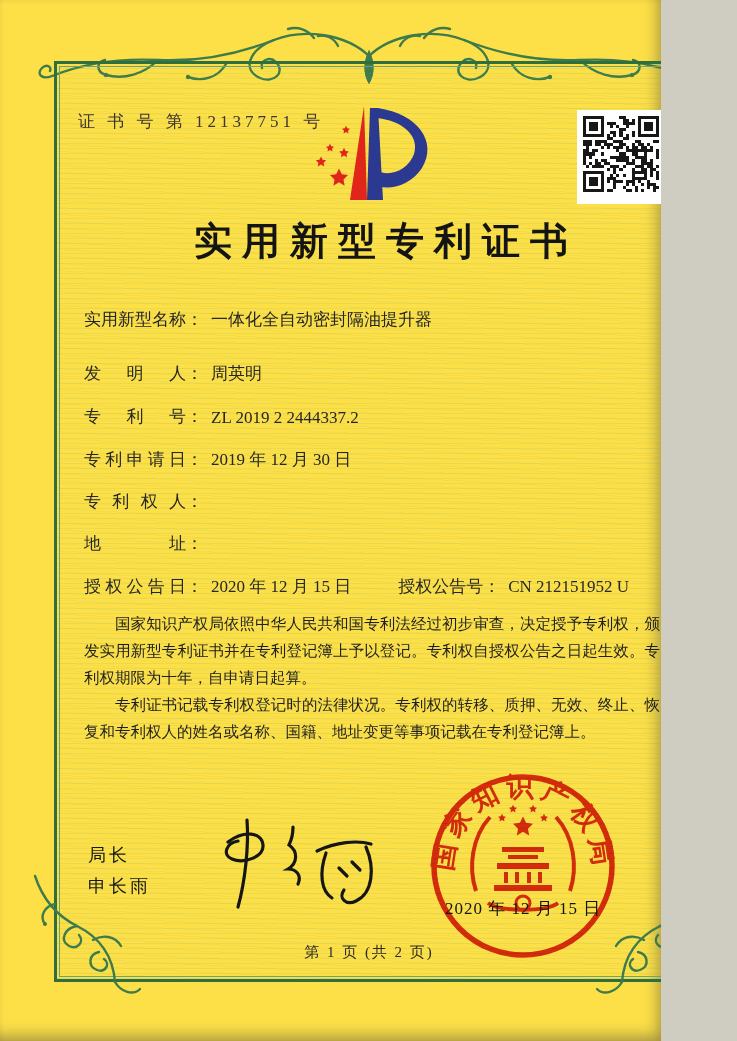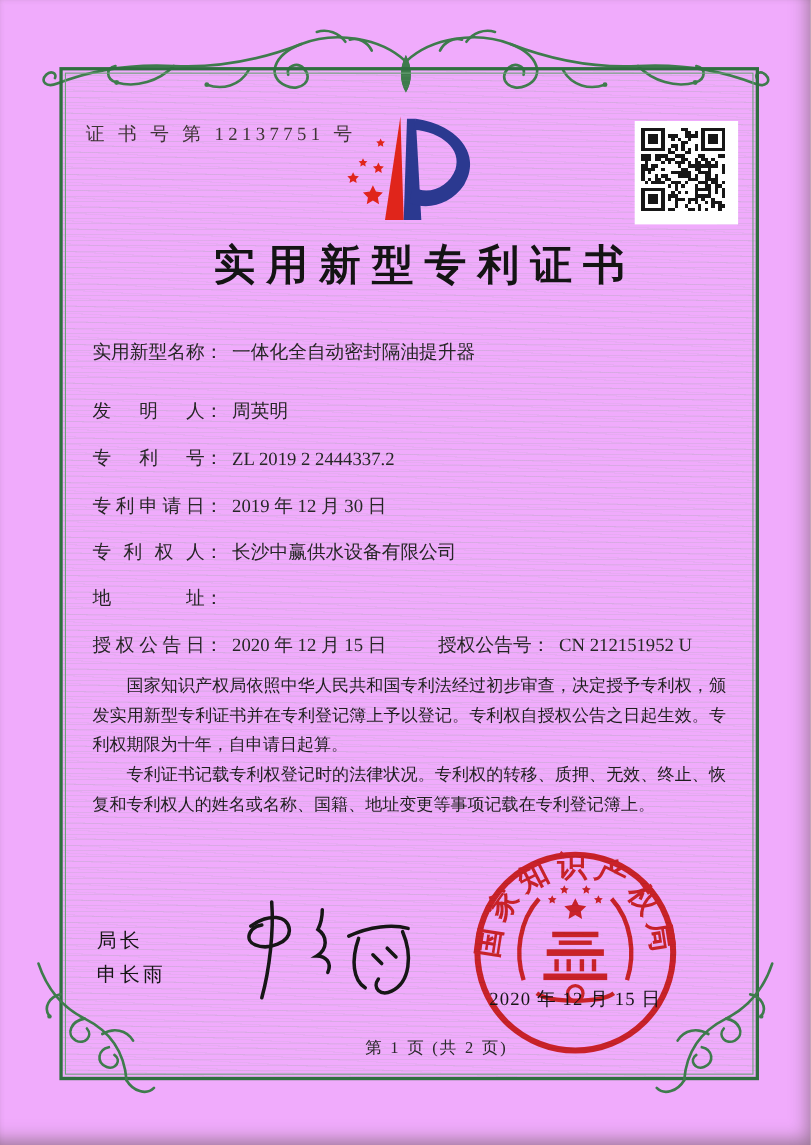--- a/index.html
+++ b/index.html
@@ -1,18 +1,18 @@
 <!DOCTYPE html>
 <html><head>
 <meta charset="utf-8">
 <style>
   html,body{margin:0;padding:0;background:#cfccc2;}
   .page{
-    position:relative;width:737px;height:1041px;overflow:hidden;
-    background:#f0abfc;
+    position:relative;width:661px;height:1041px;overflow:hidden;
+    background:#fde047;
     font-family:"Liberation Serif","DejaVu Serif",serif;
     color:#222;
     box-shadow:inset -12px -14px 16px -10px rgba(80,75,60,.55), inset 2px 2px 6px -4px rgba(80,75,60,.3);
   }
   .frame{
     position:absolute;left:54px;top:61px;width:630px;height:915px;
     border:3px solid #2f6e3f;
     background:
       repeating-linear-gradient(0deg, rgba(110,165,120,.13) 0 1px, transparent 1px 5px),
       repeating-linear-gradient(3deg, rgba(110,165,120,.07) 0 1px, transparent 1px 7px);
@@ -28,21 +28,21 @@
   .flabel{display:inline-block;width:102px;text-align:justify;text-align-last:justify;}
   .fvalue{margin-left:8px;}
   .pair2{margin-left:47px;display:inline-flex;align-items:baseline;}
   .paras{left:84px;top:610px;width:576px;font-size:15.5px;line-height:27px;color:#1f1f1f;}
   .paras p{margin:0;text-indent:2em;text-align:justify;}
   .sig-block{left:88px;top:840px;font-family:"Liberation Sans","DejaVu Sans",sans-serif;
              font-size:18px;color:#161616;letter-spacing:3px;line-height:31px;}
   .signature{left:198px;top:810px;width:185px;height:102px;}
   .seal{left:428px;top:771px;width:190px;height:190px;mix-blend-mode:multiply;opacity:.95;}
   .seal-date{left:428px;top:897px;width:190px;text-align:center;font-size:17px;color:#141414;letter-spacing:1px;}
-  .page-info{left:54px;top:943px;width:630px;text-align:center;font-size:15px;color:#2a2a2a;letter-spacing:2px;margin-left:28px;}
+  .page-info{left:54px;top:943px;width:630px;text-align:center;font-size:15px;color:#2a2a2a;letter-spacing:2px;}
   .back-note{left:0;top:996px;width:737px;text-align:center;font-size:15px;color:#2f2b28;letter-spacing:3px;}
   .topband{left:28px;top:20px;width:682px;height:68px;}
   .corner{width:115px;height:130px;}
   .corner.br{left:594px;top:870px;}
   .corner.bl{left:28px;top:870px;transform:scaleX(-1);}
   svg{display:block;}
 </style>
 </head>
 <body>
 
@@ -421,21 +421,20 @@
     <span class="fvalue">ZL 2019 2 2444337.2</span>
   </div>
   <div class="abs row" style="top:448px">
     <span class="flabel">专利申请日</span>
       <span>：</span>
     <span class="fvalue">2019 年 12 月 30 日</span>
   </div>
   <div class="abs row" style="top:490px">
     <span class="flabel">专利权人</span>
       <span>：</span>
-    <span class="fvalue">长沙中赢供水设备有限公司</span>
   </div>
   <div class="abs row" style="top:532px">
     <span class="flabel">地址</span>
       <span>：</span>
   </div>
   <div class="abs row" style="top:575px">
     <span class="flabel">授权公告日</span>
       <span>：</span>
     <span class="fvalue">2020 年 12 月 15 日</span>
     <span class="pair2">

